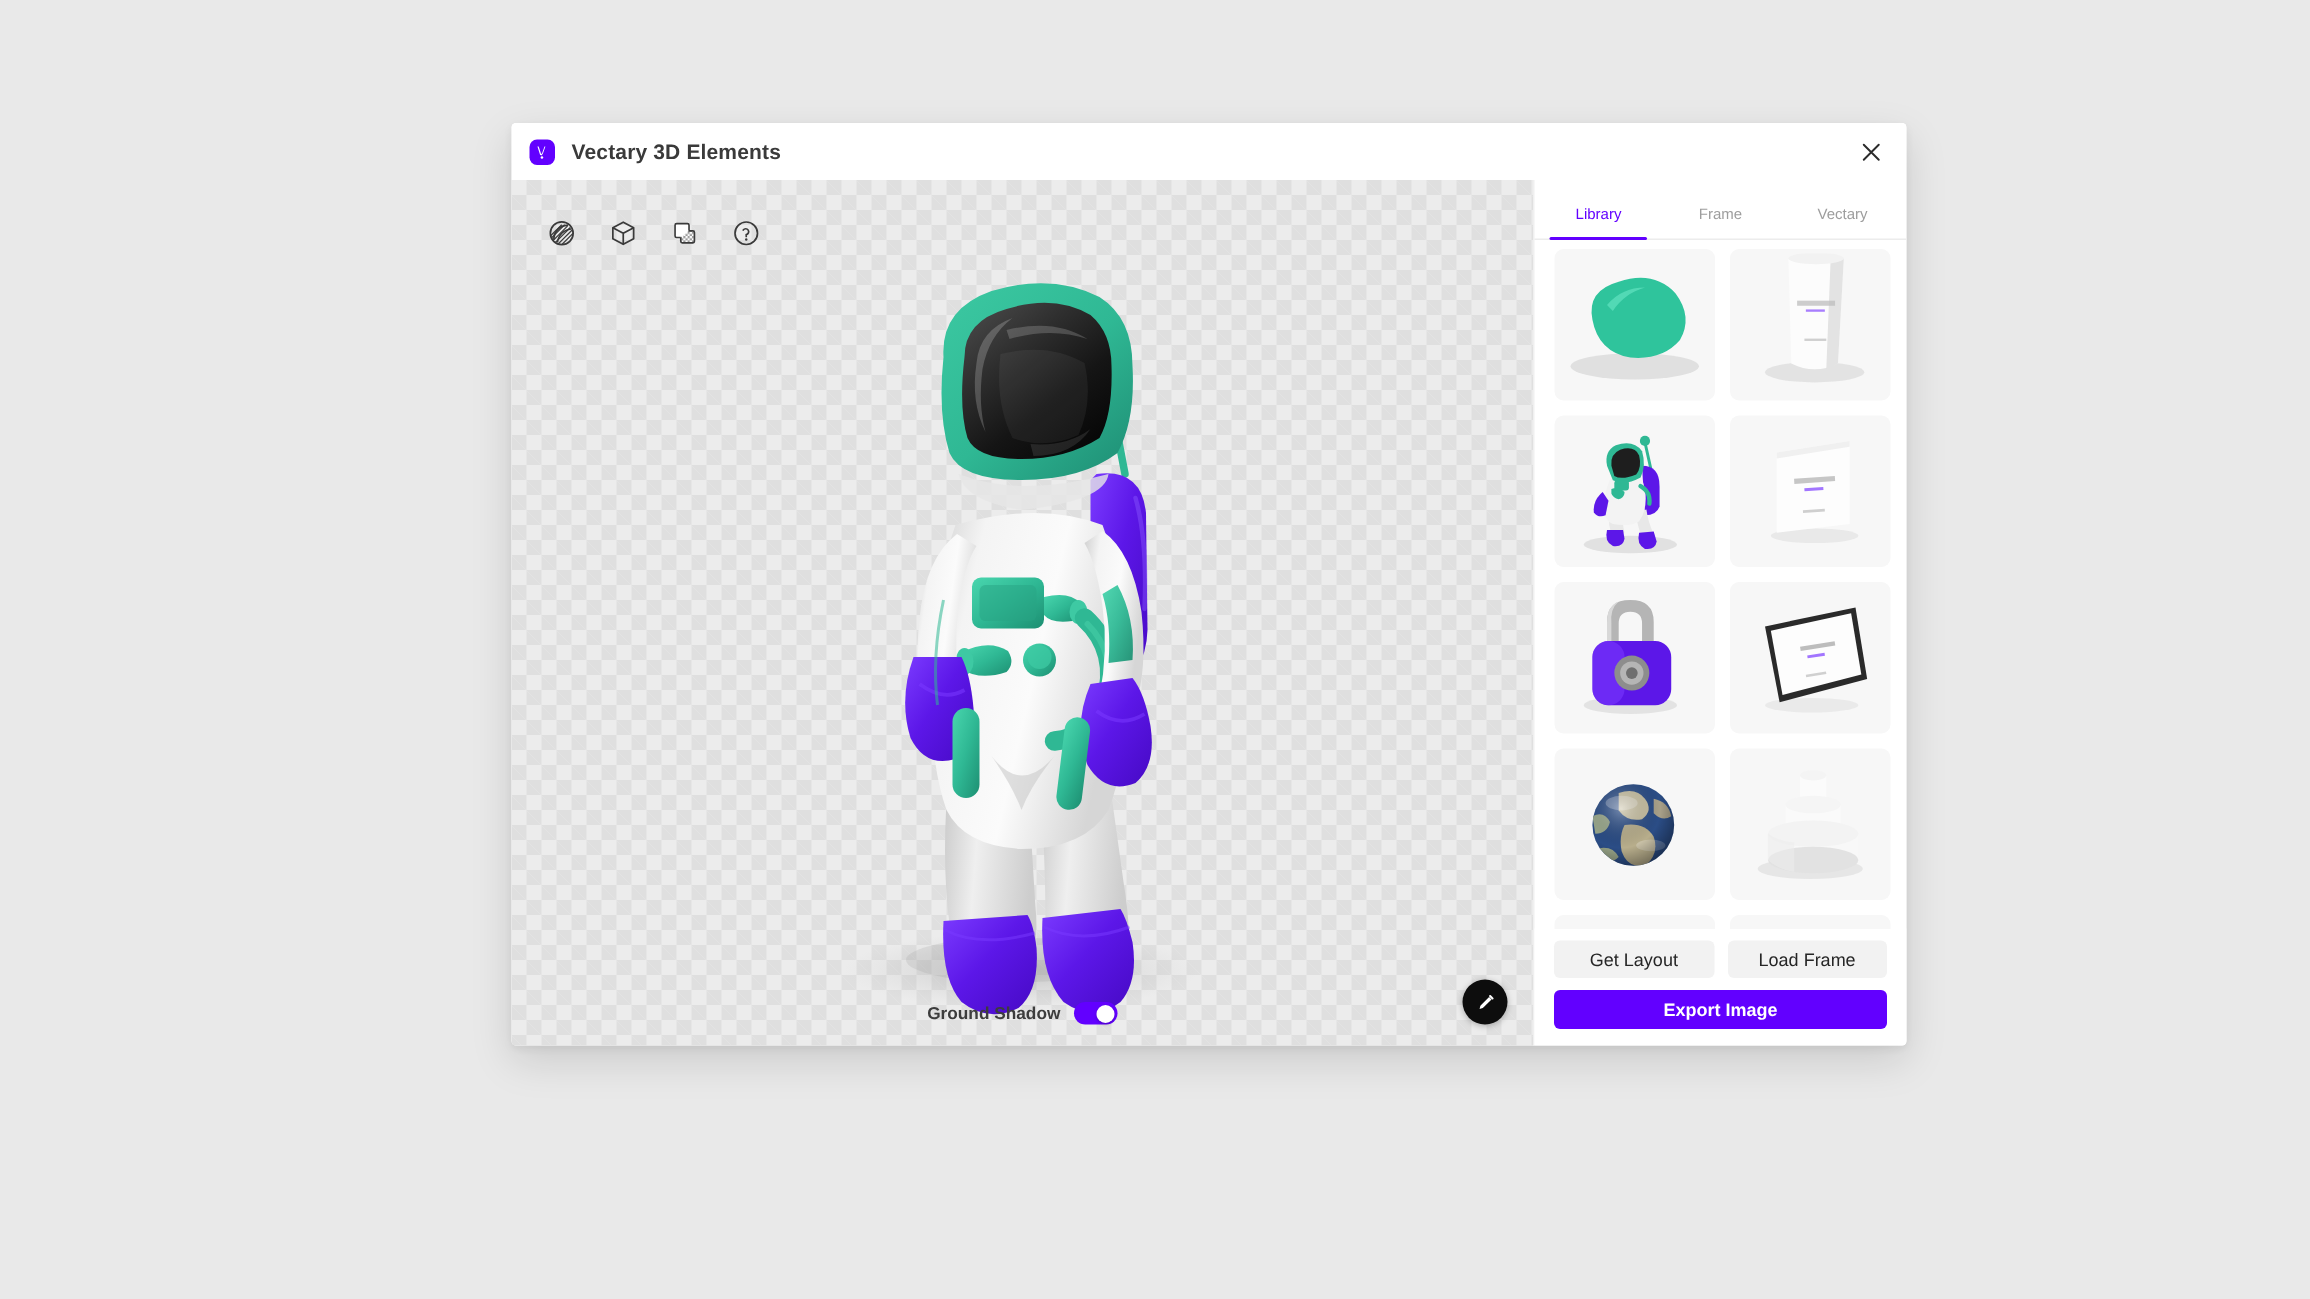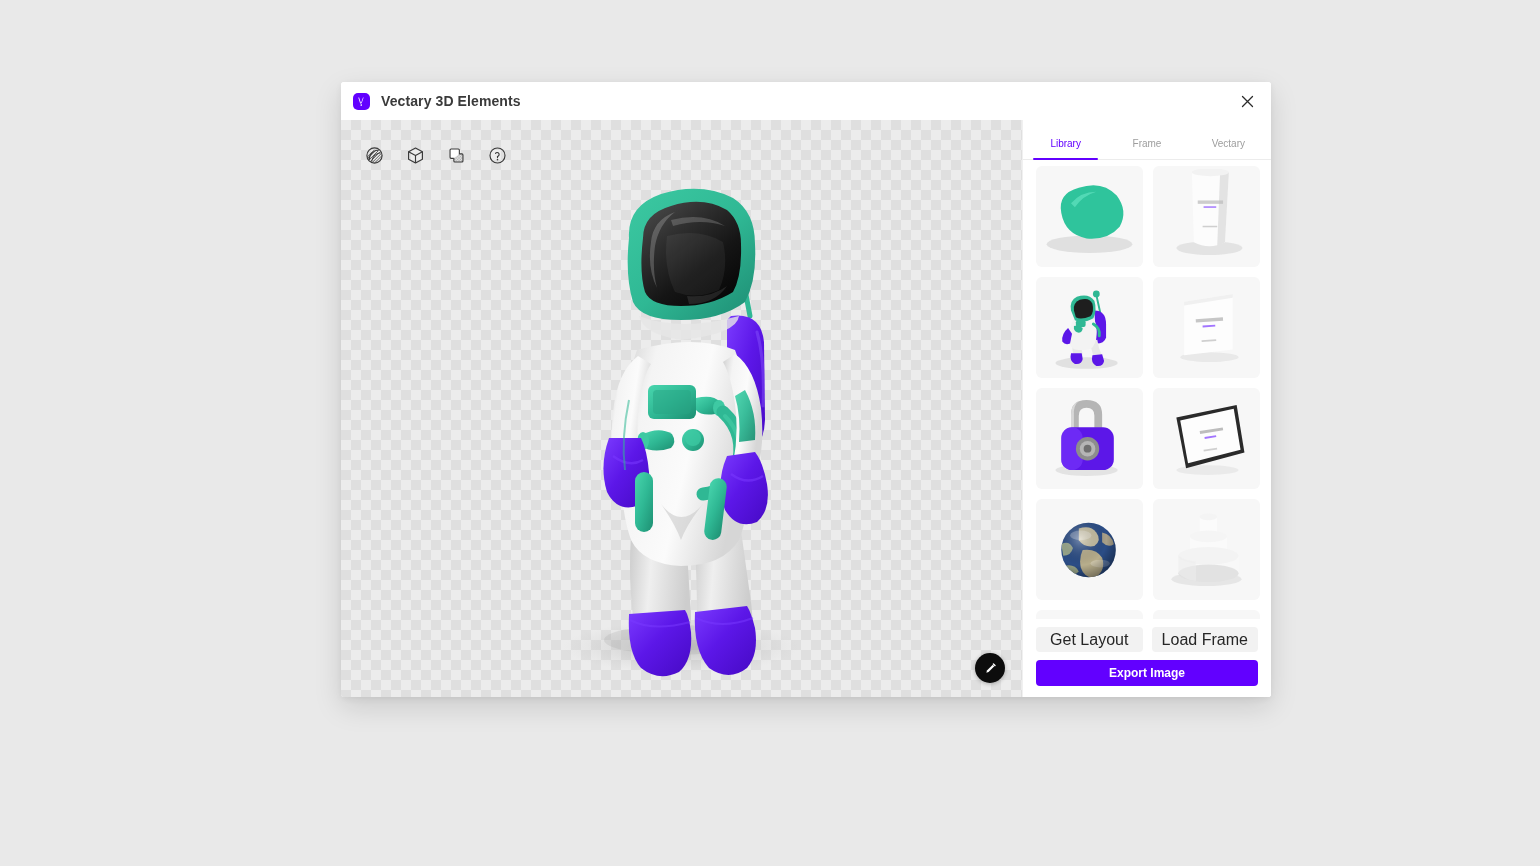--- a/index.html
+++ b/index.html
@@ -224,21 +224,21 @@
     gap: 9px;
     margin-bottom: 8px;
   }
   .btn {
     flex: 1;
     height: 25px;
     border: none;
     border-radius: 4px;
     background: #f2f2f2;
     color: #262626;
-    font-size: 16px;
+    font-size: 12px;
     font-family: "Liberation Sans", sans-serif;
     cursor: pointer;
   }
   .btn-primary {
     width: 100%;
     height: 26px;
     border: none;
     border-radius: 4px;
     background: #6200ff;
     color: #fff;
@@ -431,20 +431,26 @@
 
           <rect x="294" y="352" width="18" height="60" rx="9" fill="url(#tealG)"></rect>
           <rect x="366" y="358" width="17" height="62" rx="8.5" fill="url(#tealG)" transform="rotate(7 374 389)"></rect>
 
           <path d="M404 270 Q416 292 414 320 L398 322 Q400 296 394 276 Z" fill="url(#tealG)" opacity="0.95"></path>
 
           <path d="M288 280 Q280 318 284 350" stroke="#2fb894" stroke-width="2" fill="none" opacity="0.55"></path>
         </svg>
       </div>
 
+      <div class="ground-row">
+        <span class="ground-label">Ground Shadow</span>
+        <div class="toggle">
+          <div class="knob"></div>
+        </div>
+      </div>
 
       <div class="edit-fab">
         <svg width="15" height="15" viewBox="0 0 16 16">
           <path d="M3.6 12.4 L4.2 10.1 L10.4 3.9 L12.1 5.6 L5.9 11.8 Z" fill="#ffffff"></path>
           <path d="M11.1 3.2 L12.8 4.9" stroke="#ffffff" stroke-width="1.5" stroke-linecap="round"></path>
         </svg>
       </div>
     </div>
 
     <div class="side-panel">

